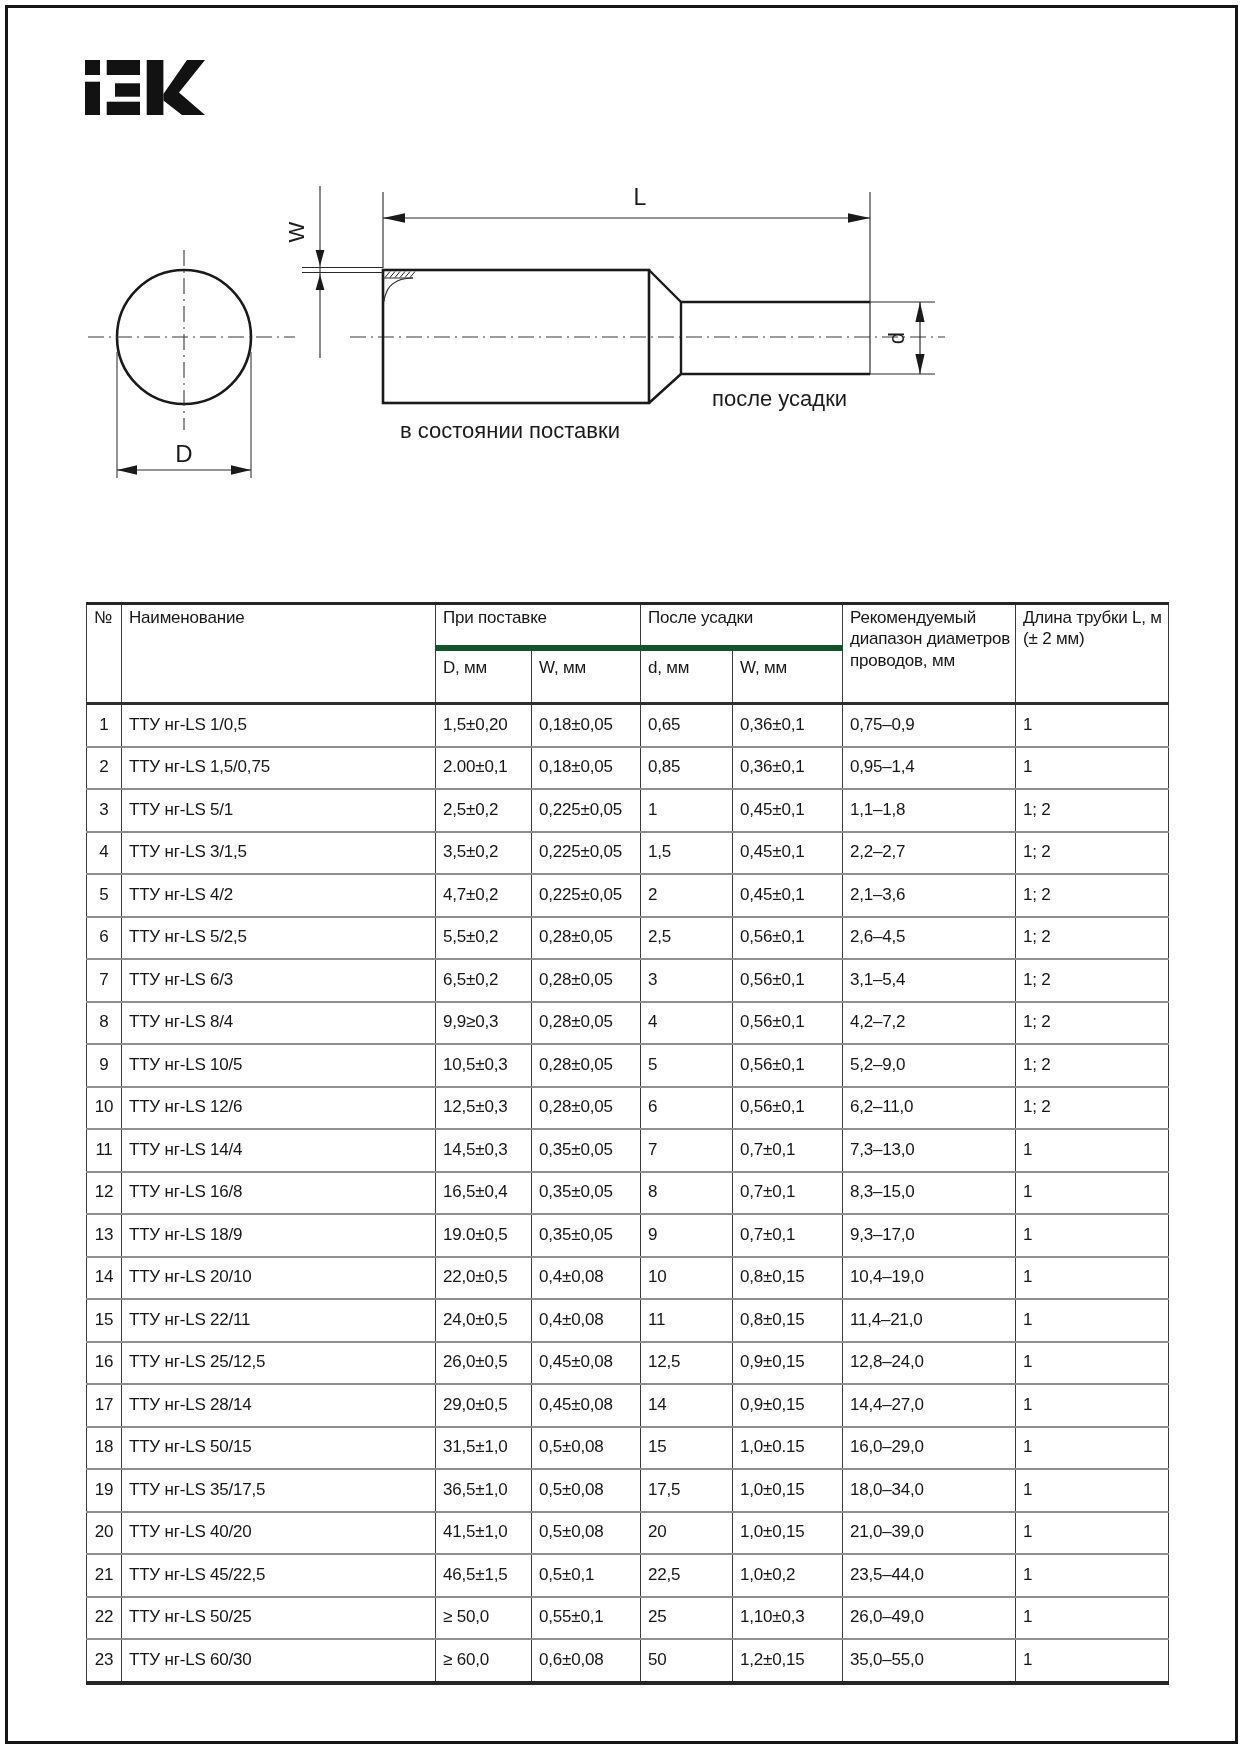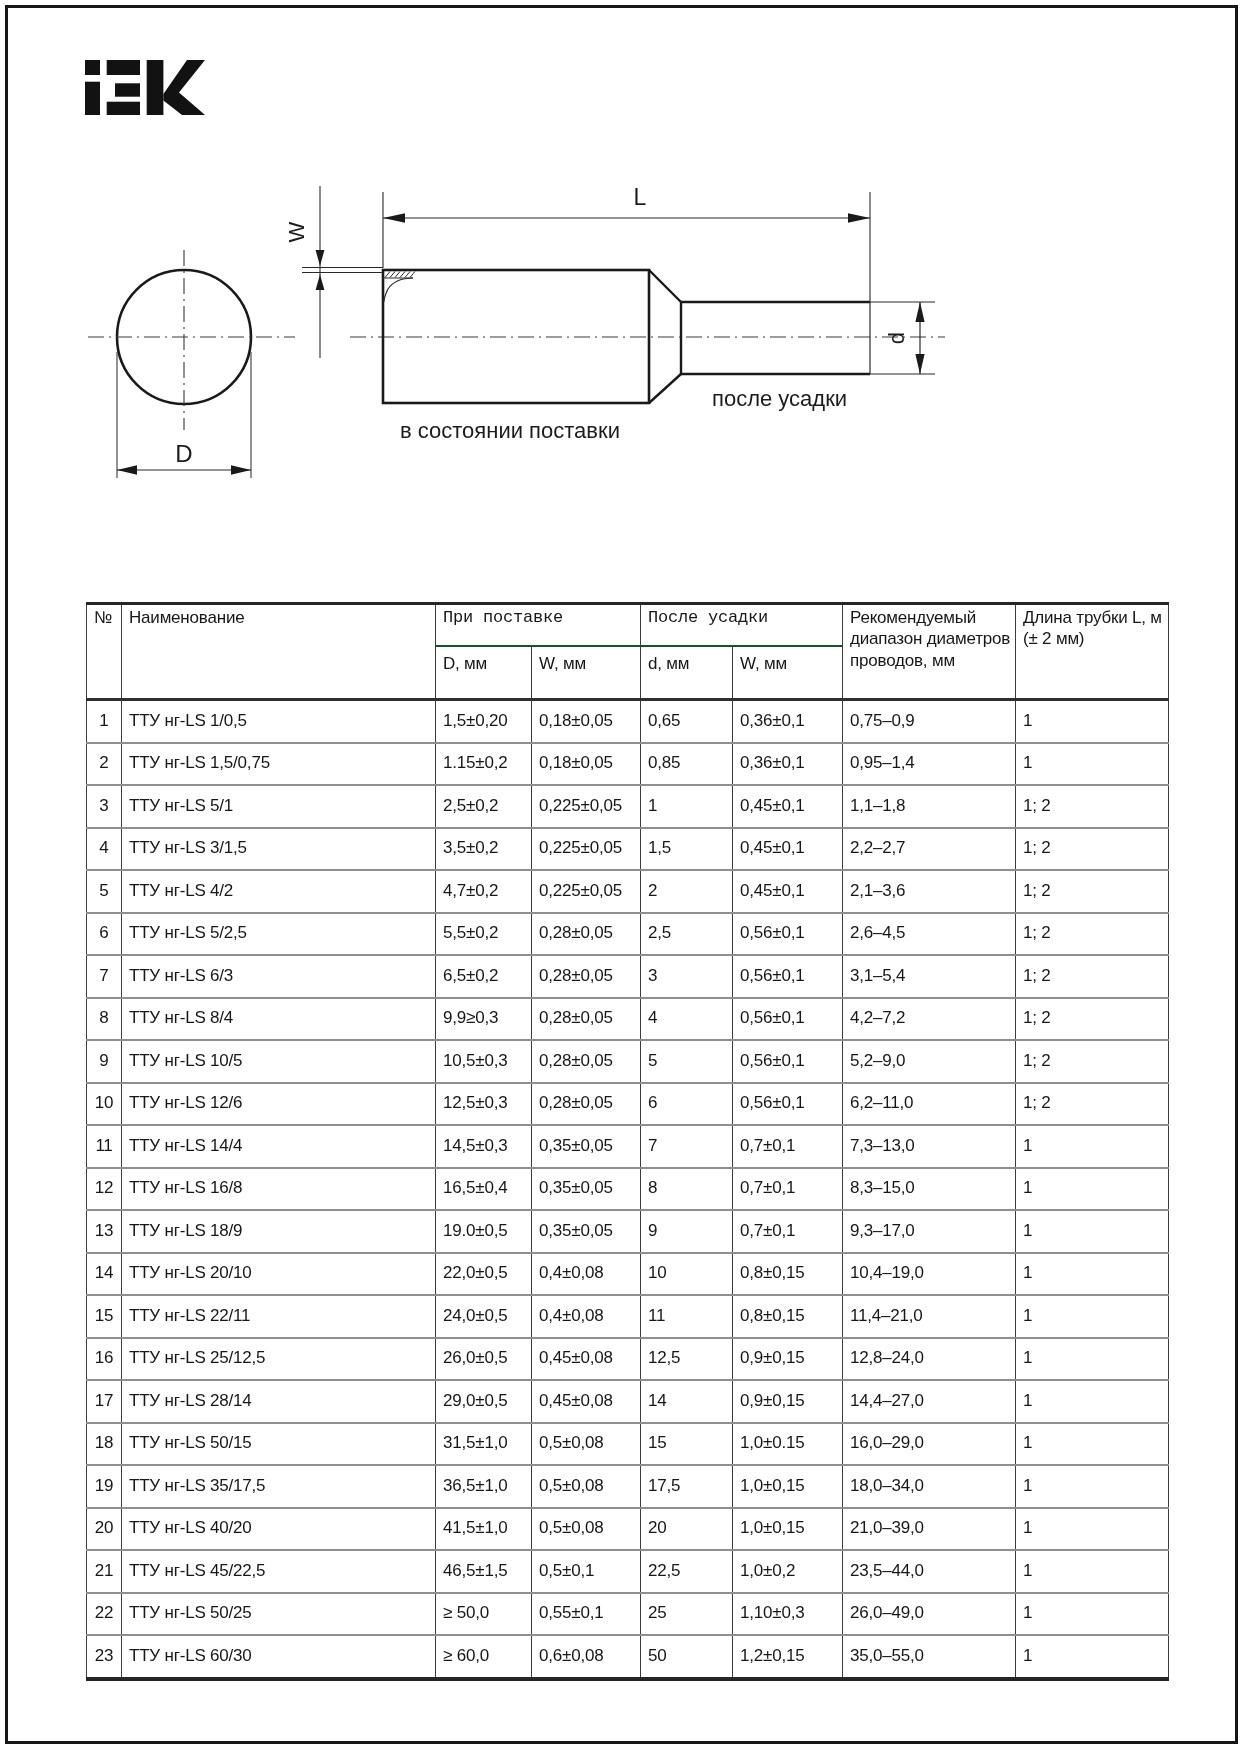--- a/index.html
+++ b/index.html
@@ -17,21 +17,21 @@
   table.spec{border-collapse:collapse;table-layout:fixed;width:1082px;
     font-size:17px;letter-spacing:-0.2px;color:#171717;}
   table.spec{border-left:1px solid #4a4a4a;border-right:1px solid #4a4a4a;
     border-top:3px solid #262626;border-bottom:4px solid #262626;}
   table.spec th,table.spec td{
     border-left:1px solid #3c3c3c;border-right:1px solid #3c3c3c;
     padding:2px 4px 2px 7px;font-weight:normal;text-align:left;overflow:hidden;white-space:normal;}
   thead th{vertical-align:top;padding-top:8px;line-height:1.25;}
   tr.h-group th{height:36px;}
   tr.h-sub th{height:43px;border-bottom:3px solid #2f2f2f;padding-top:6px;}
-  th.h-band{border-bottom:2px solid #14532d;font-family:Liberation Mono, monospace;}
+  th.h-band{border-bottom:6px solid #14532d;}
   th.h-span{border-bottom:3px solid #2f2f2f;}
   tbody td{height:36.5px;vertical-align:middle;border-top:2px solid #8f8f8f;line-height:1.1;}
   tbody td.col-num{text-align:center;padding-left:2px;padding-right:2px;}
 
   .fig-caption{
     position:absolute;left:88px;top:1606px;width:1080px;
     font-size:21px;letter-spacing:4px;color:#1f1f1f;
   }
 </style>
 </head>
@@ -150,21 +150,21 @@
             <td>1,5±0,20</td>
             <td>0,18±0,05</td>
             <td>0,65</td>
             <td>0,36±0,1</td>
             <td>0,75–0,9</td>
             <td>1</td>
           </tr>
           <tr>
             <td class="col-num">2</td>
             <td>ТТУ нг-LS 1,5/0,75</td>
-            <td>1.15±0,2</td>
+            <td>2.00±0,1</td>
             <td>0,18±0,05</td>
             <td>0,85</td>
             <td>0,36±0,1</td>
             <td>0,95–1,4</td>
             <td>1</td>
           </tr>
           <tr>
             <td class="col-num">3</td>
             <td>ТТУ нг-LS 5/1</td>
             <td>2,5±0,2</td>

